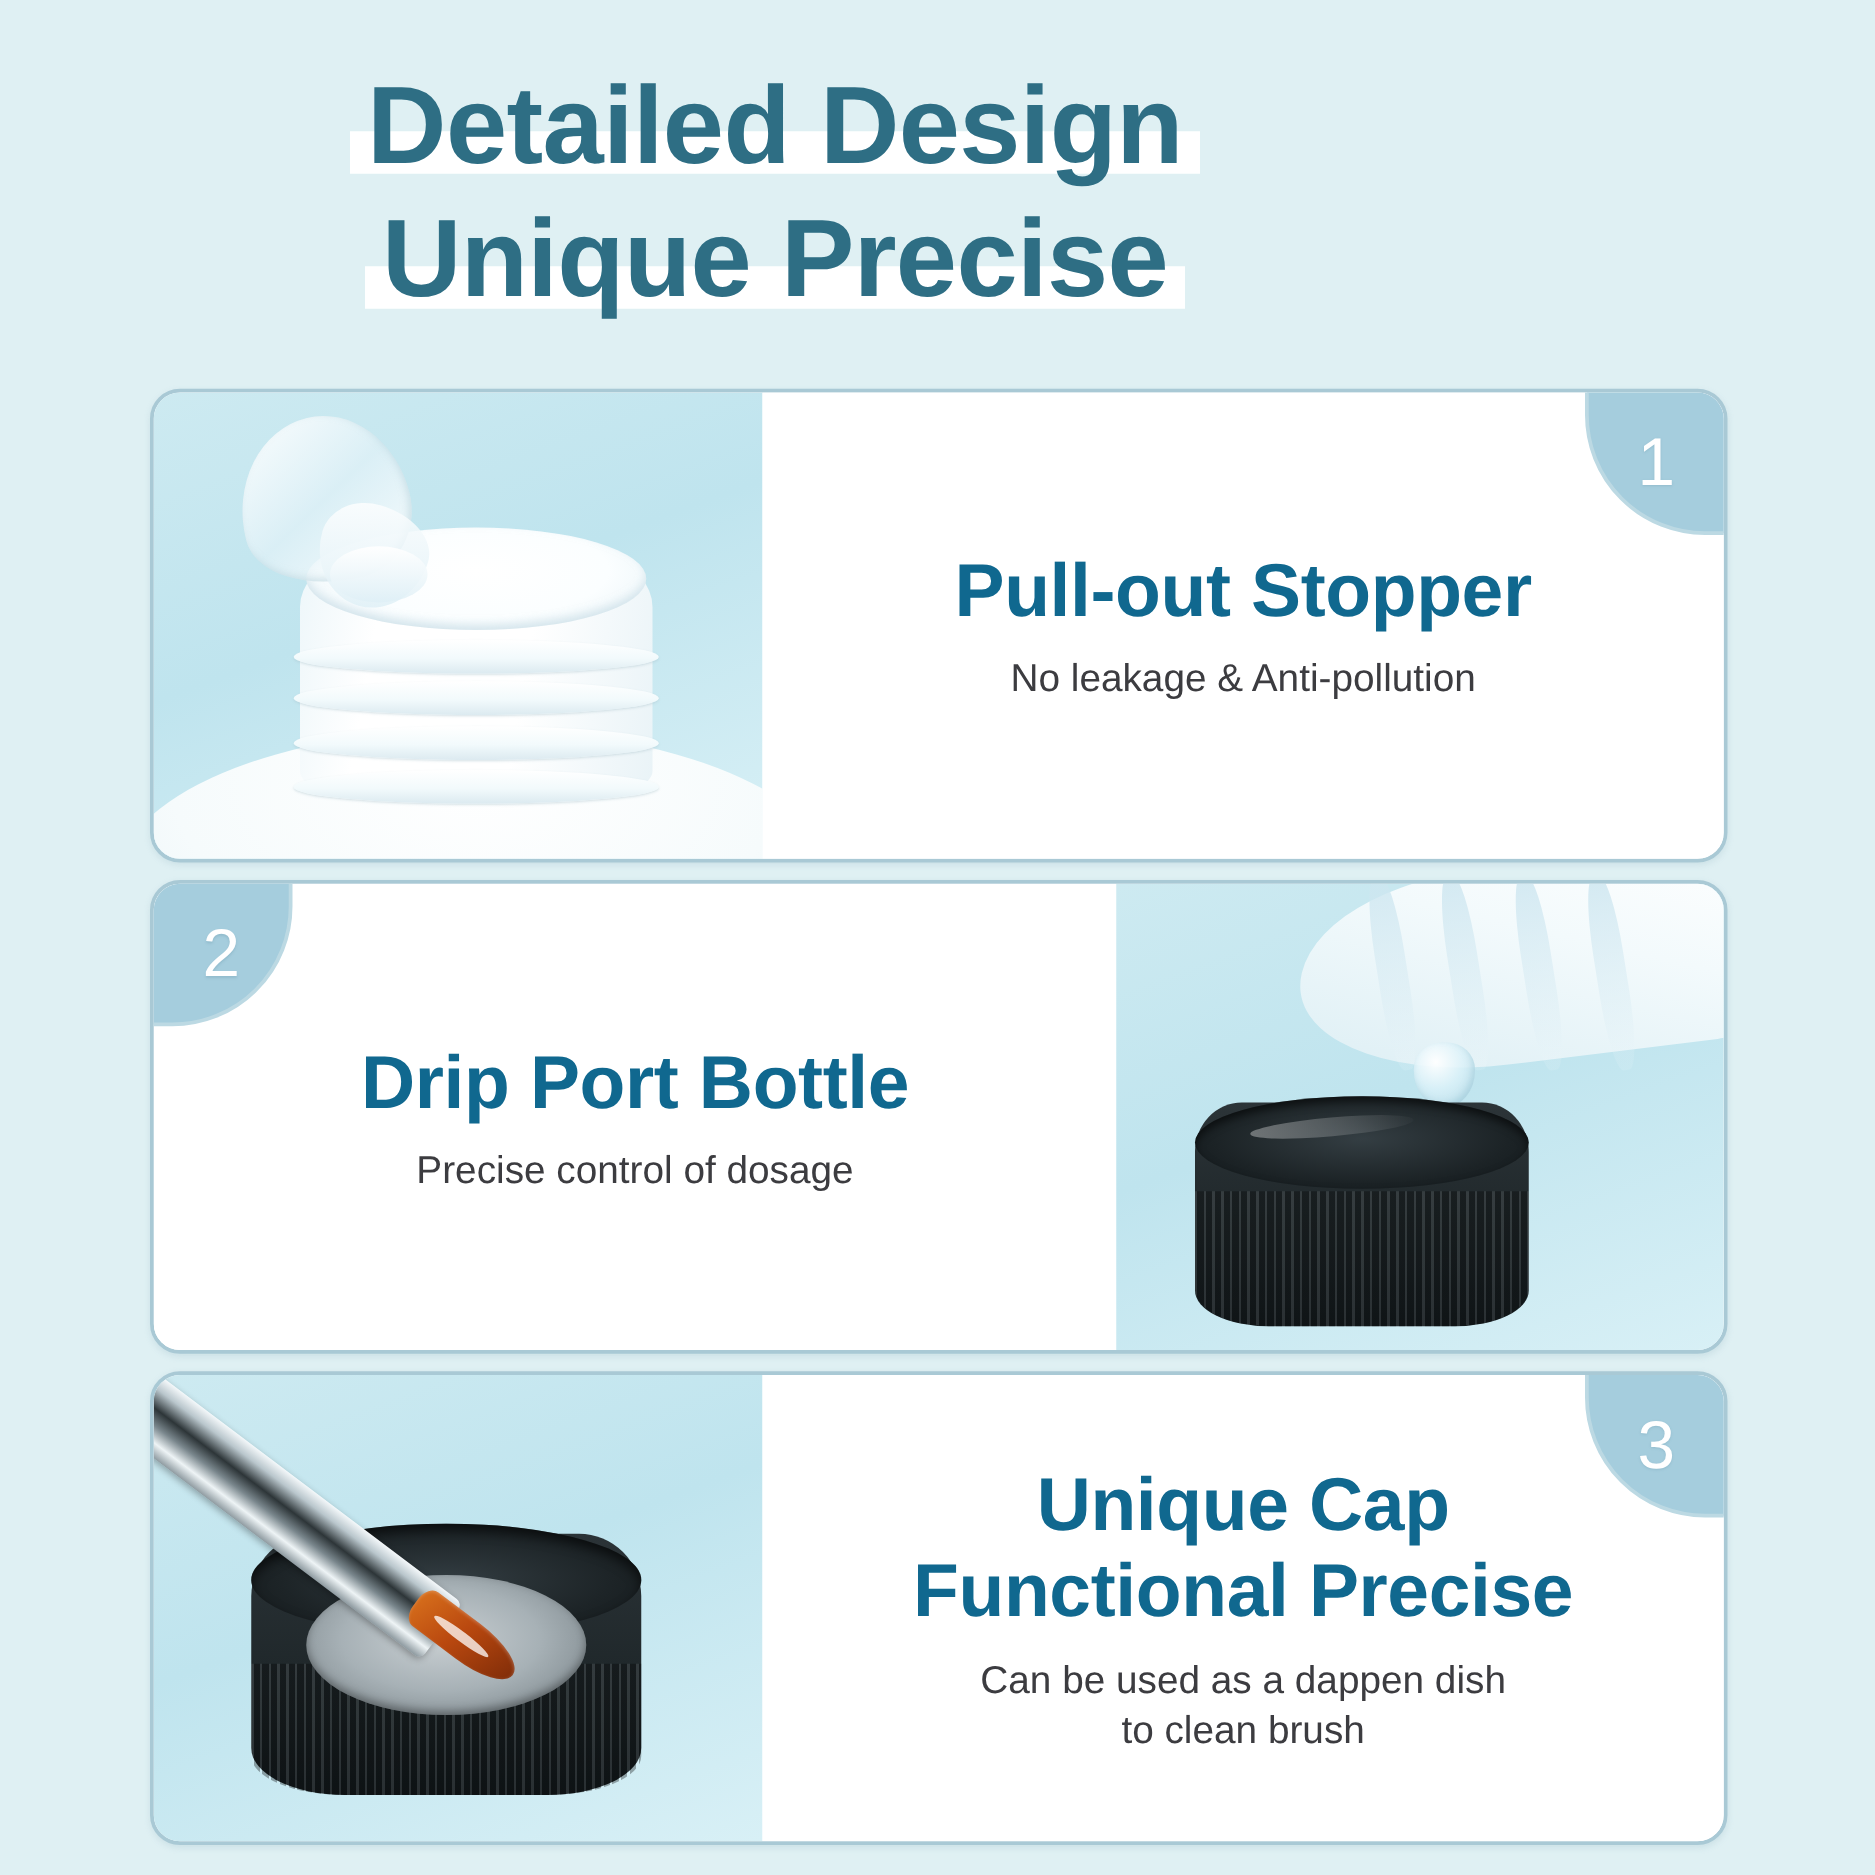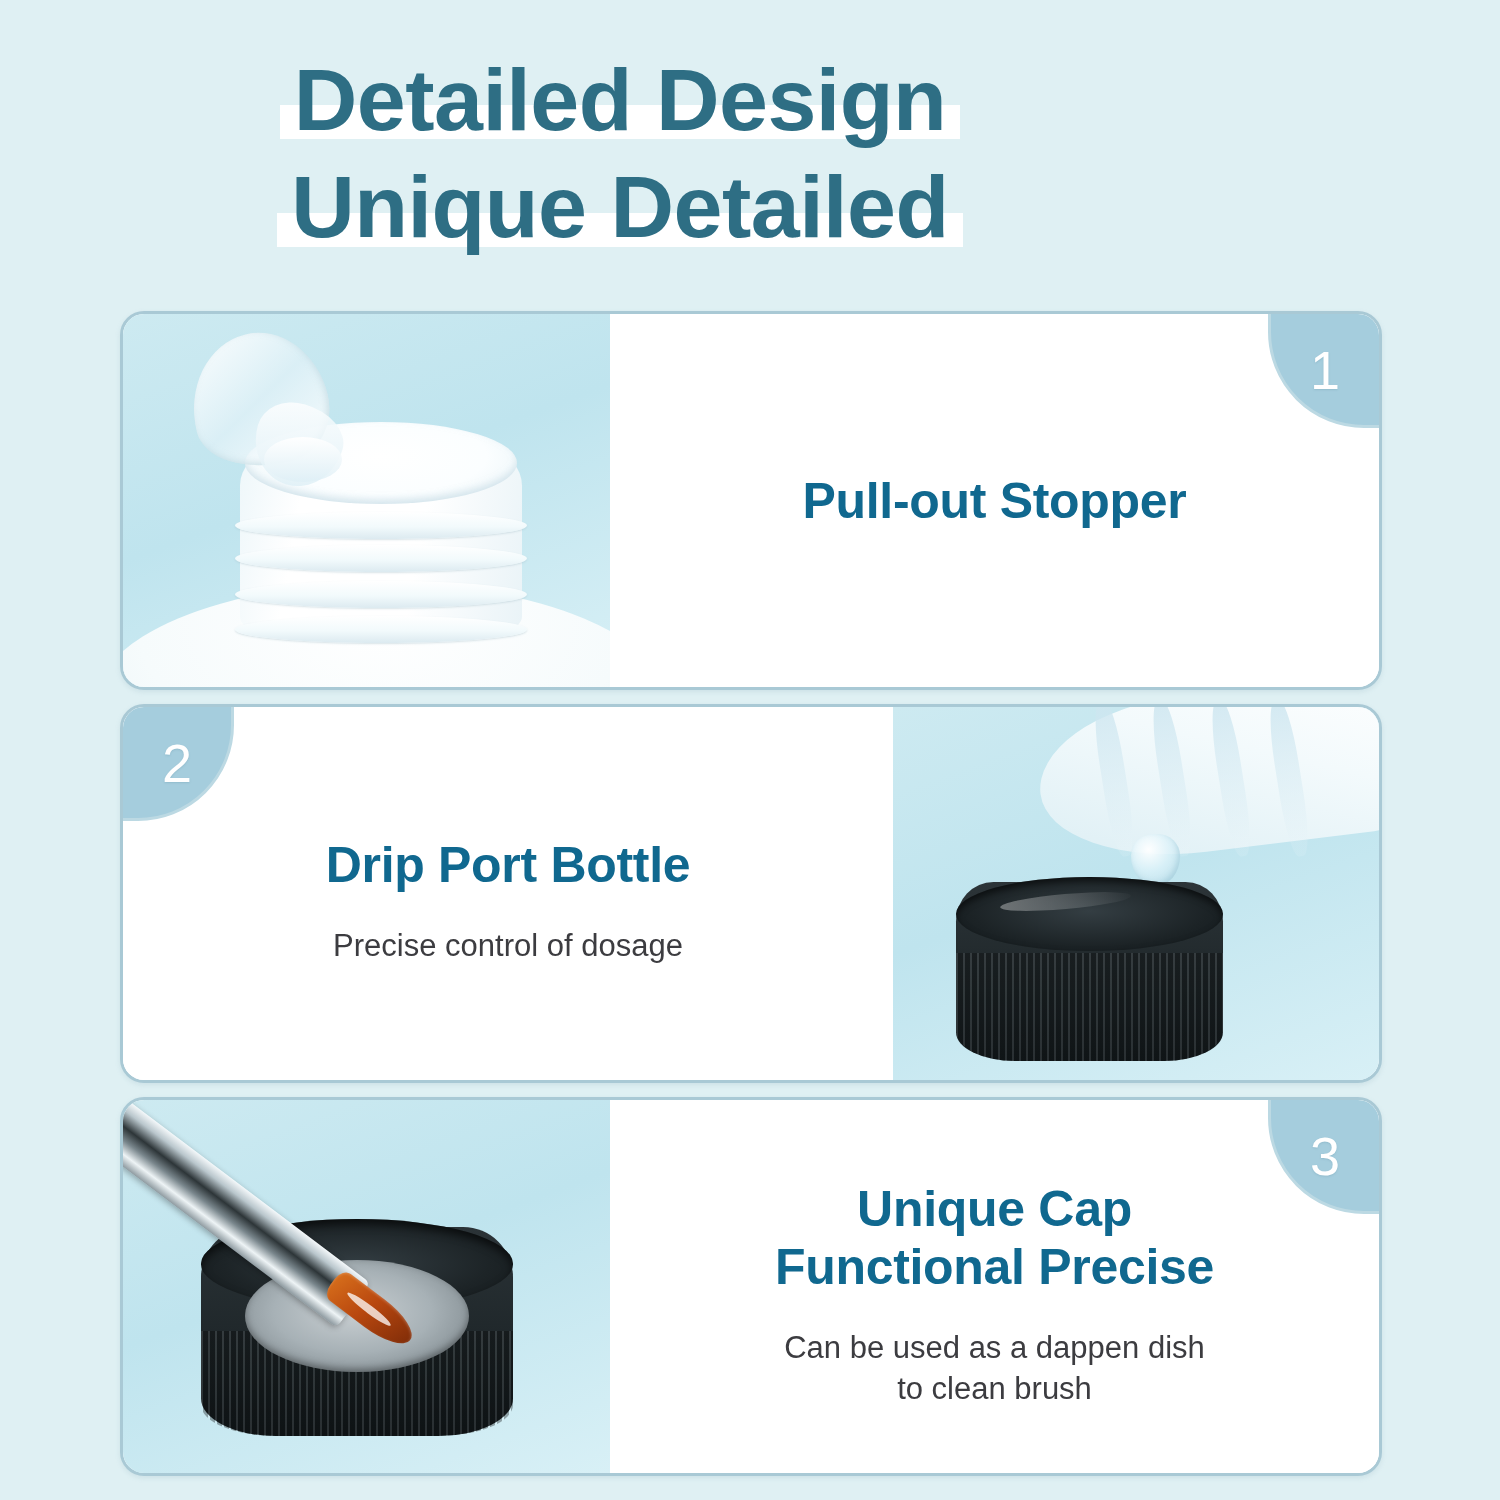--- a/index.html
+++ b/index.html
@@ -83,25 +83,25 @@
     display: flex;
     flex-direction: column;
     align-items: center;
     justify-content: center;
     text-align: center;
     padding: 10px 46px;
     box-sizing: border-box;
   }
   .card-heading {
     color: #10688f;
-    font-size: 50px;
+    font-size: 60px;
     font-weight: 700;
     line-height: 1.16;
     letter-spacing: -0.3px;
-    margin: 16px;
+    margin: 0;
   }
   .card-sub {
     color: #3c3c40;
     font-size: 31px;
     font-weight: 400;
     line-height: 1.3;
     margin: 16px 0 0 0;
   }
 
   
@@ -372,21 +372,21 @@
 <div class="page">
 
   <div class="title-block">
     <div class="title-line">
       <span class="hl"></span>
       <span class="txt">Detailed Design</span>
     </div>
     <br>
     <div class="title-line">
       <span class="hl"></span>
-      <span class="txt">Unique Detailed</span>
+      <span class="txt">Unique Precise</span>
     </div>
   </div>
 
   <div class="card" id="card-1">
     <div class="card-photo">
       <div class="photo-inner">
         <div class="p1-bottle-base"></div>
         <div class="p1-neck"></div>
         <div class="p1-thread p1-t1"></div>
         <div class="p1-thread p1-t2"></div>
@@ -396,20 +396,21 @@
         <div class="p1-stopper"></div>
         <div class="p1-stopper-neck"></div>
         <div class="p1-stopper-foot"></div>
       </div>
     </div>
     <div class="card-body">
       <div class="badge badge-right">
         <span>1</span>
       </div>
       <h2 class="card-heading">Pull-out Stopper</h2>
+      <p class="card-sub">No leakage &amp; Anti-pollution</p>
     </div>
   </div>
 
   <div class="card" id="card-2">
     <div class="card-photo">
       <div class="photo-inner">
         <div class="p2-tip"></div>
         <div class="p2-tip-stripe p2-s1"></div>
         <div class="p2-tip-stripe p2-s2"></div>
         <div class="p2-tip-stripe p2-s3"></div>

